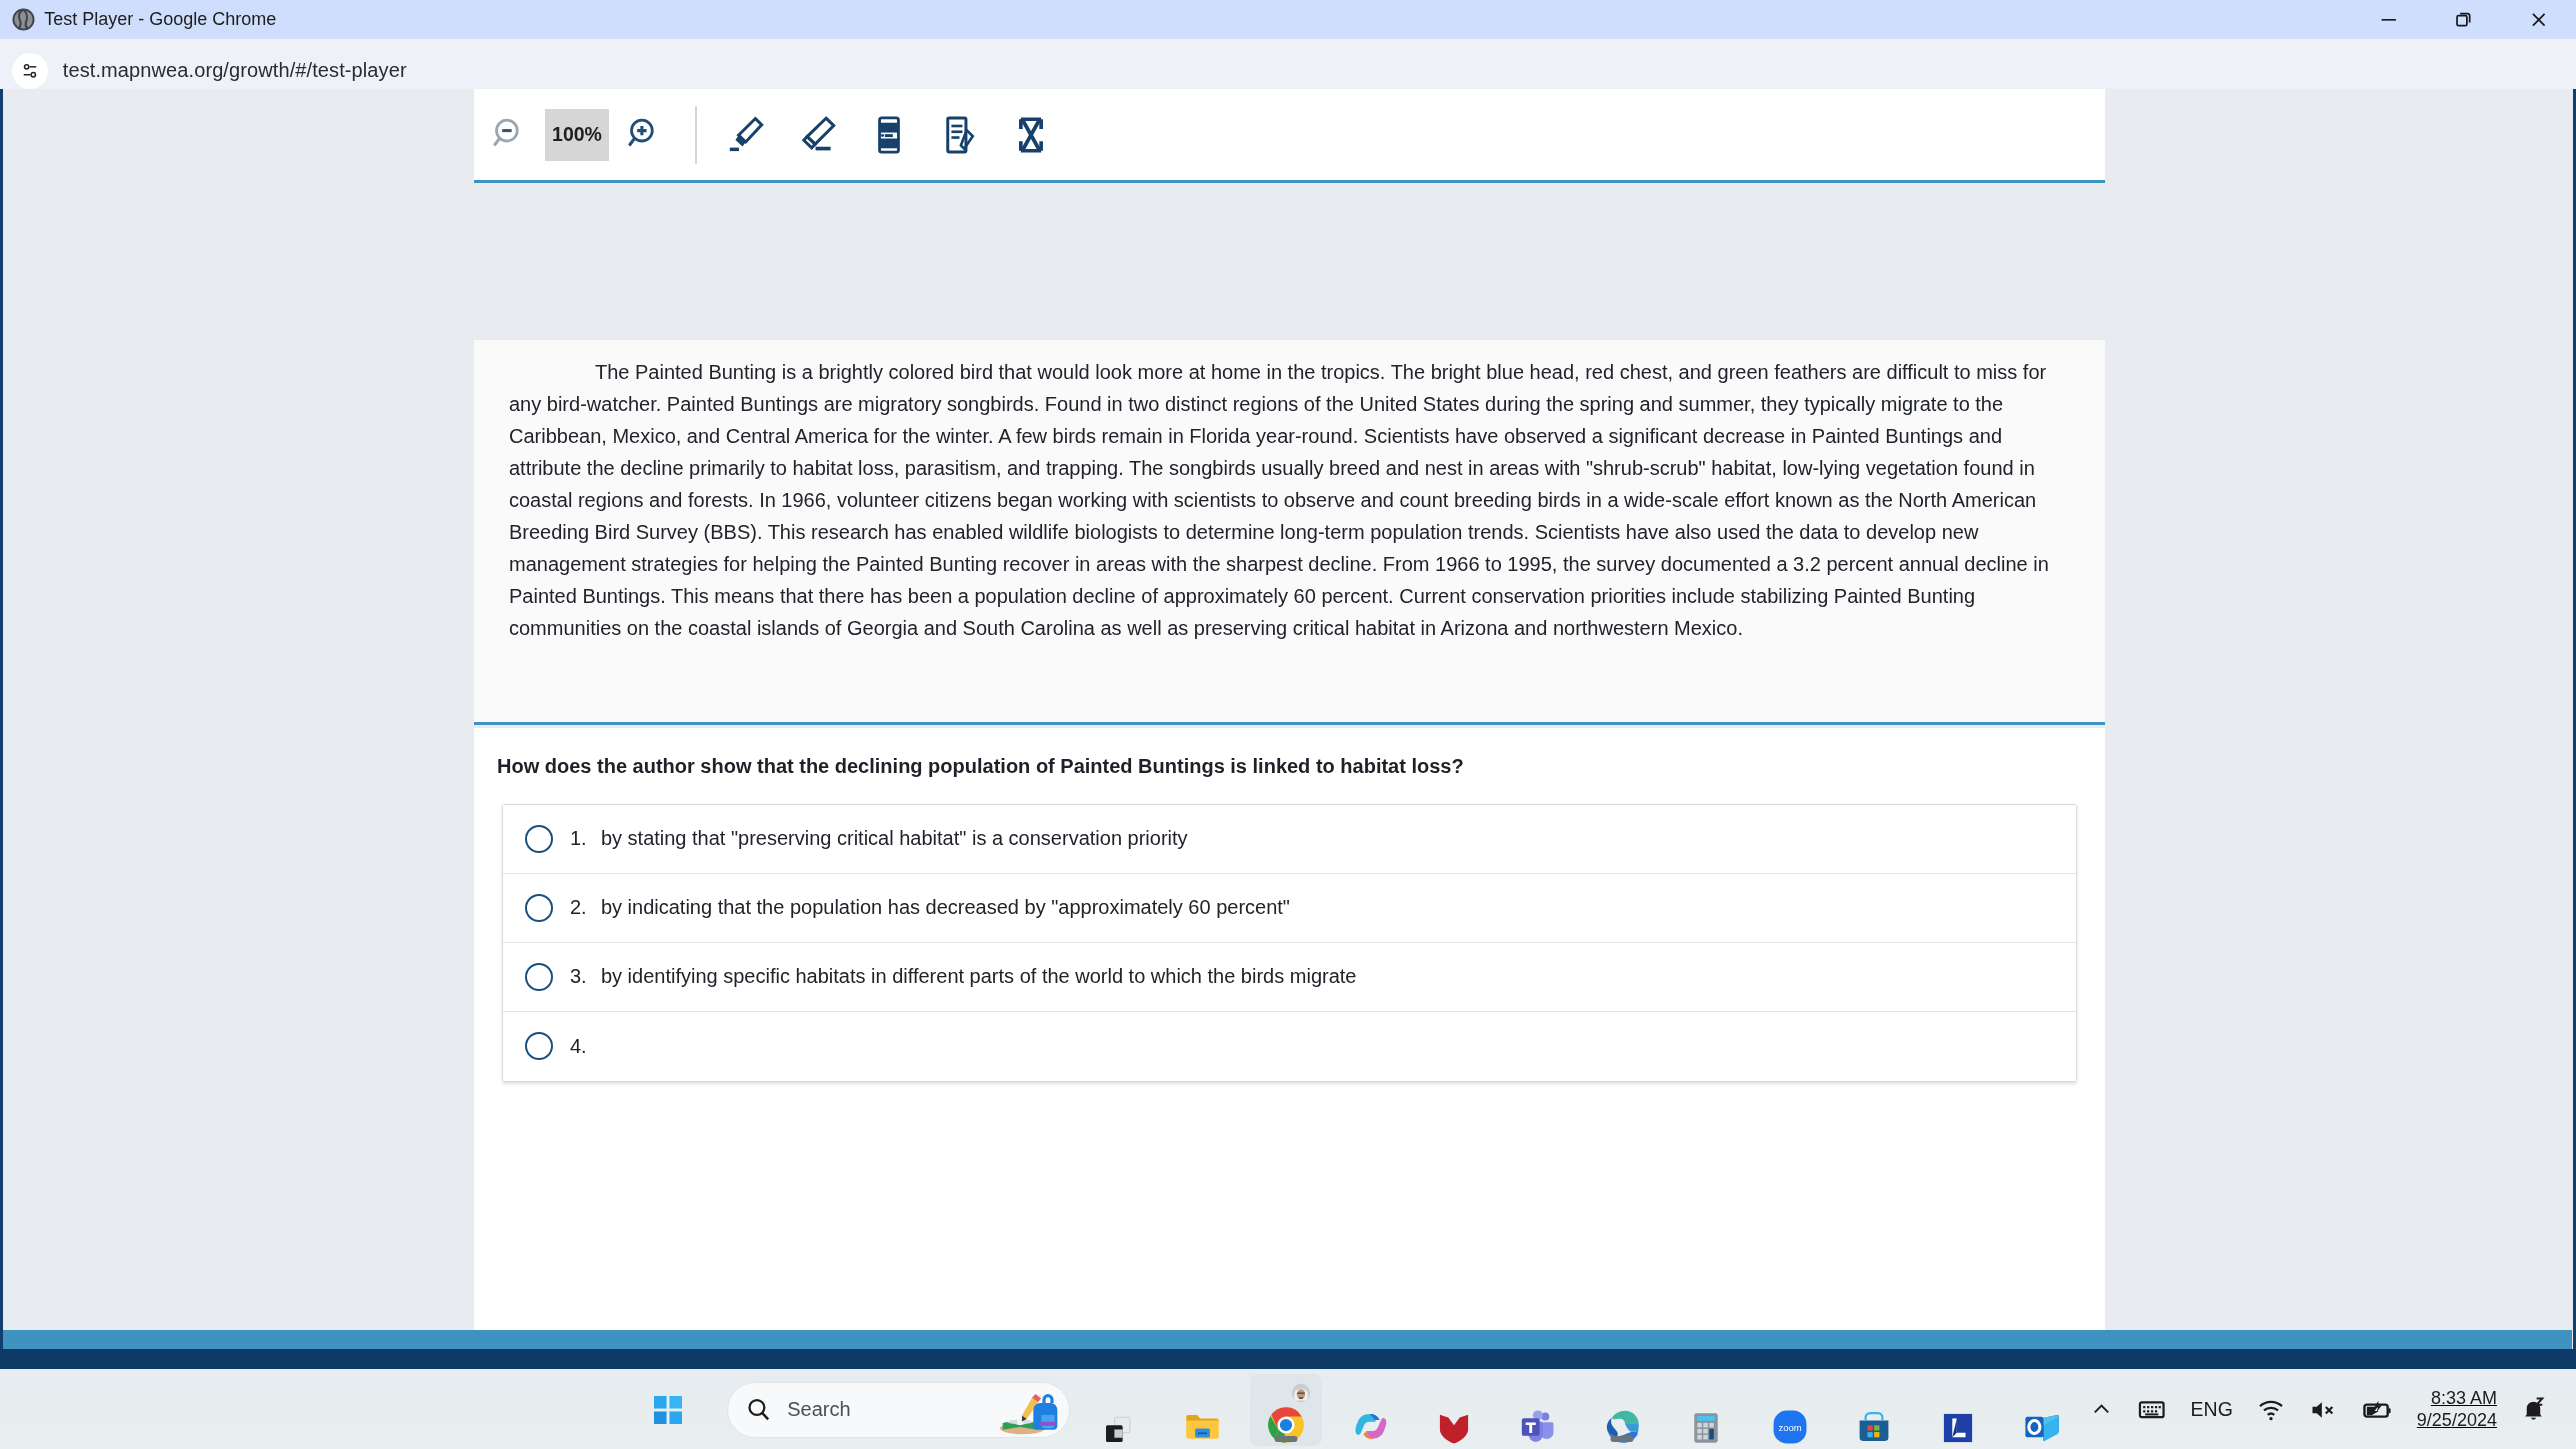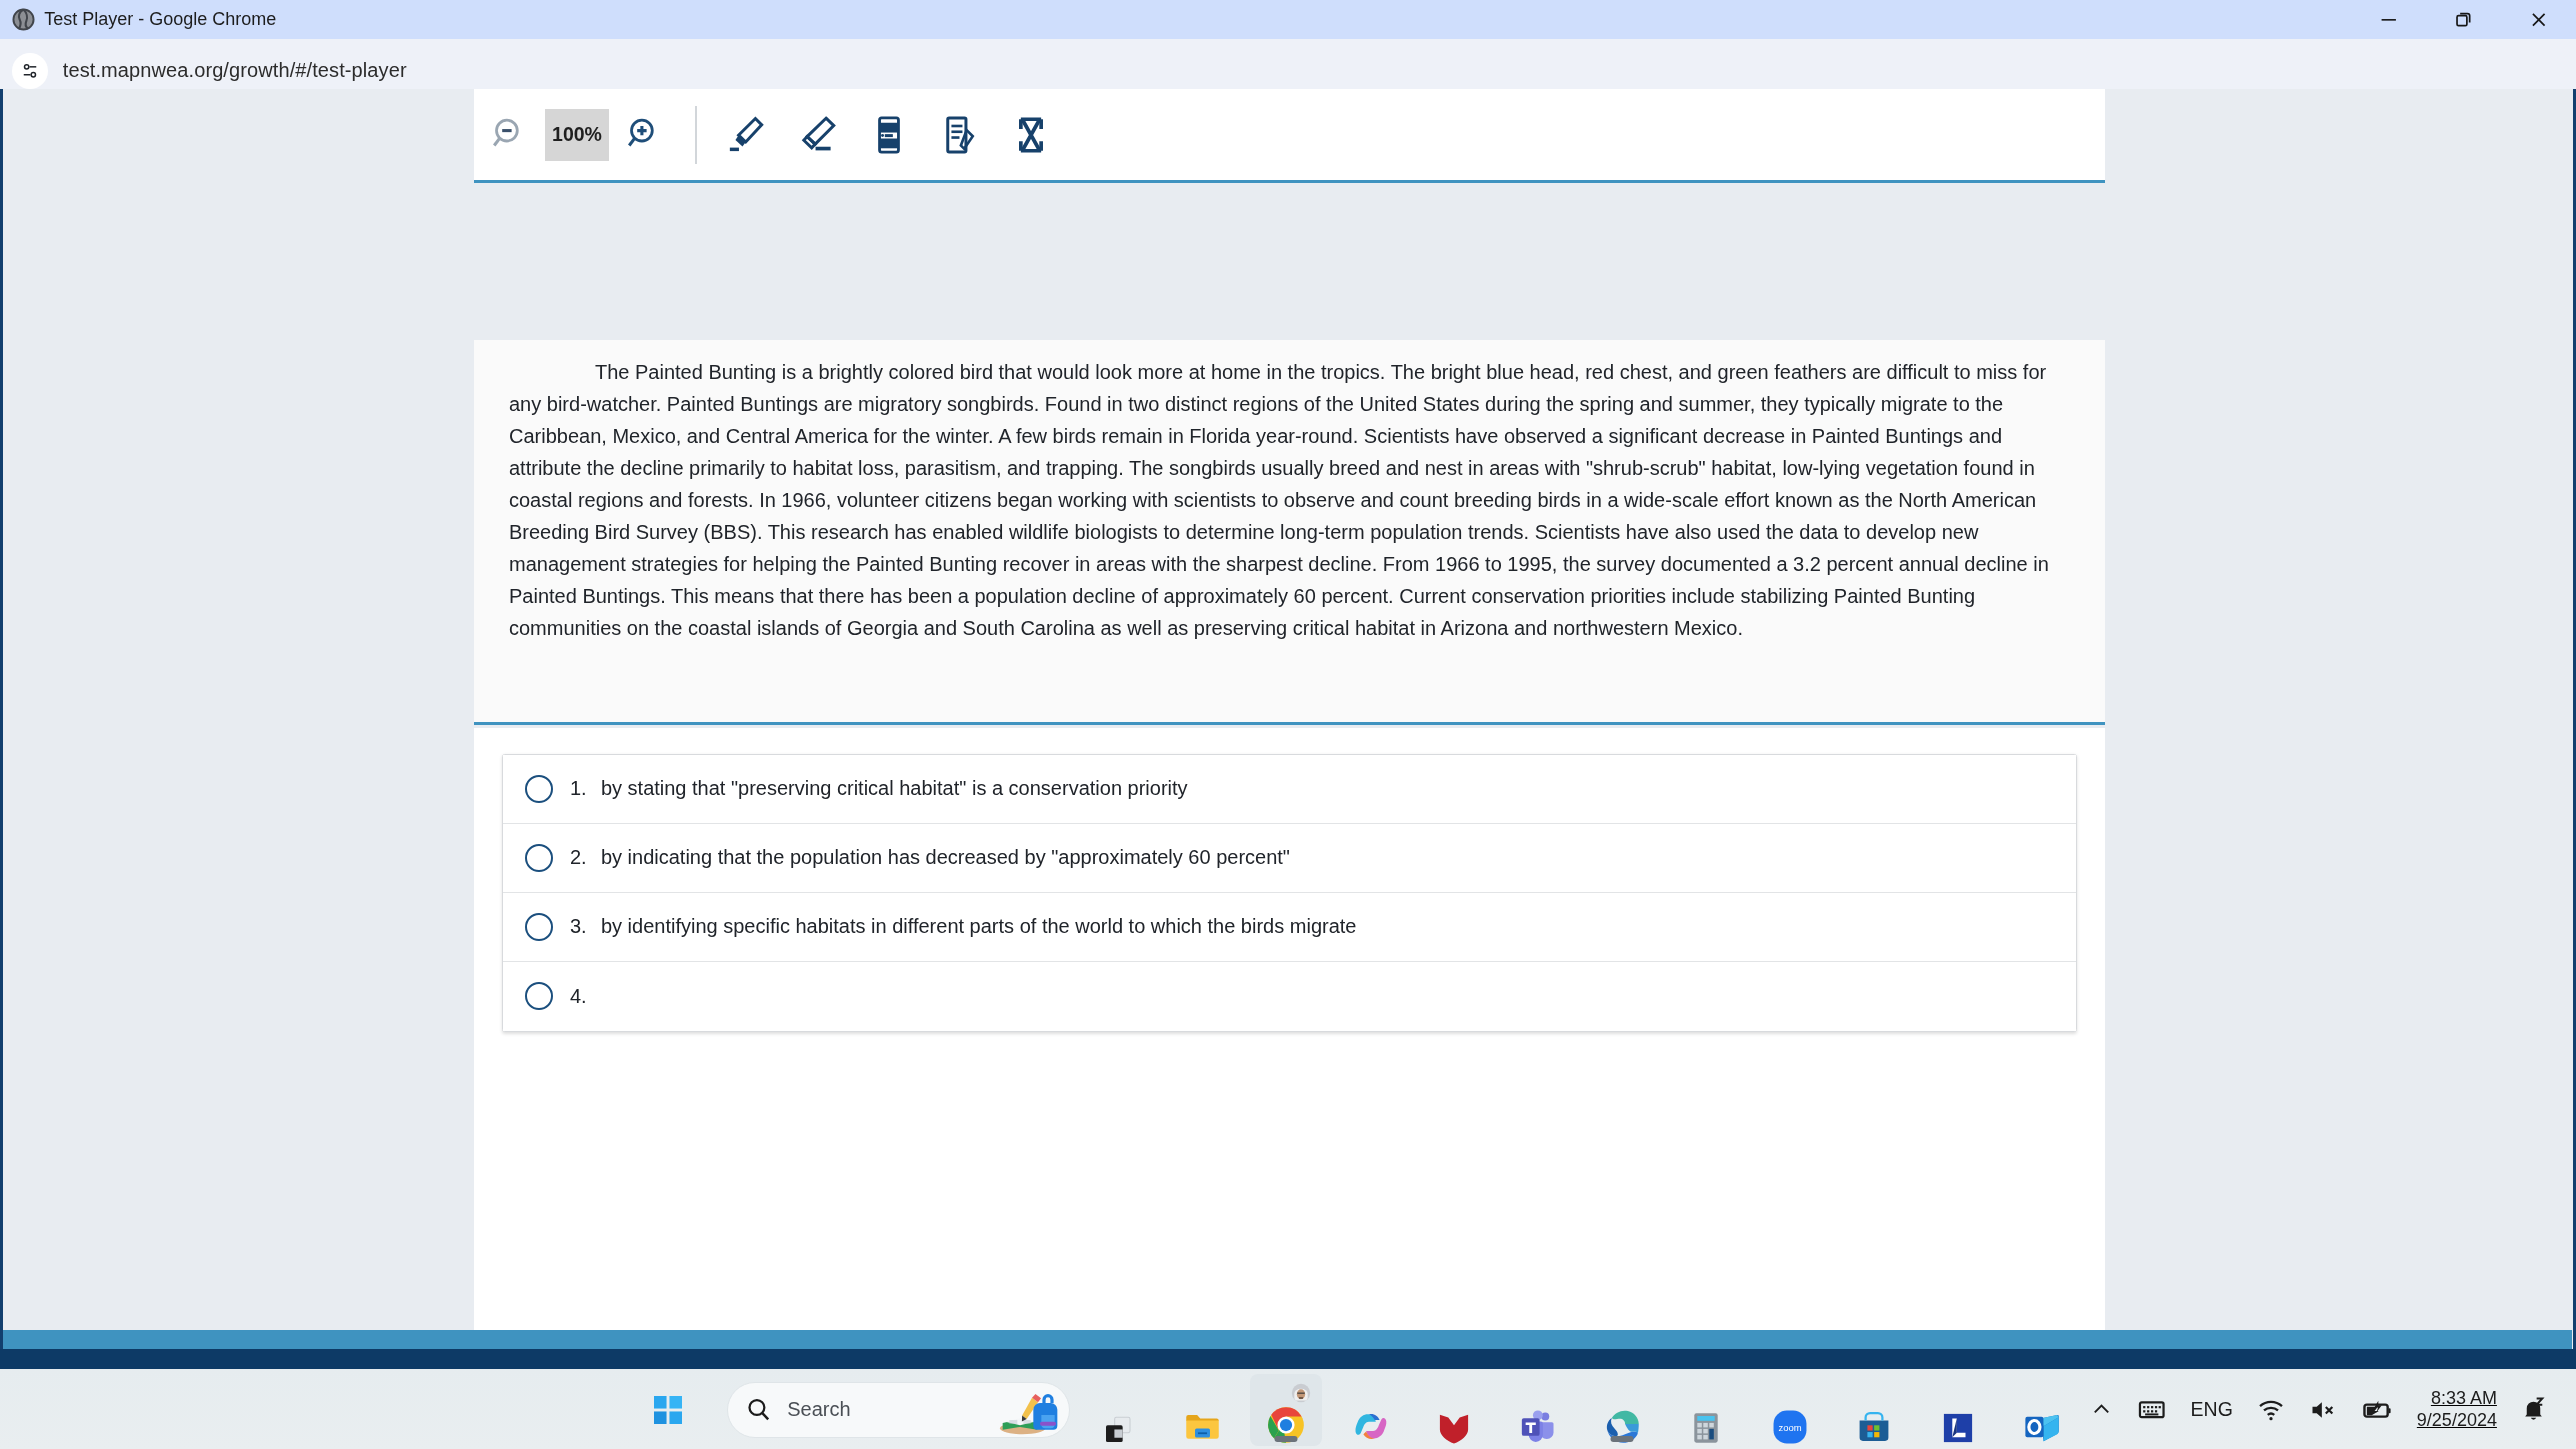--- a/index.html
+++ b/index.html
@@ -380,20 +380,21 @@
           </span>
         </div>
       </div>
 
 
       <div class="passage-body">
         <p>The Painted Bunting is a brightly colored bird that would look more at home in the tropics. The bright blue head, red chest, and green feathers are difficult to miss for any bird-watcher. Painted Buntings are migratory songbirds. Found in two distinct regions of the United States during the spring and summer, they typically migrate to the Caribbean, Mexico, and Central America for the winter. A few birds remain in Florida year-round. Scientists have observed a significant decrease in Painted Buntings and attribute the decline primarily to habitat loss, parasitism, and trapping. The songbirds usually breed and nest in areas with "shrub-scrub" habitat, low-lying vegetation found in coastal regions and forests. In 1966, volunteer citizens began working with scientists to observe and count breeding birds in a wide-scale effort known as the North American Breeding Bird Survey (BBS). This research has enabled wildlife biologists to determine long-term population trends. Scientists have also used the data to develop new management strategies for helping the Painted Bunting recover in areas with the sharpest decline. From 1966 to 1995, the survey documented a 3.2 percent annual decline in Painted Buntings. This means that there has been a population decline of approximately 60 percent. Current conservation priorities include stabilizing Painted Bunting communities on the coastal islands of Georgia and South Carolina as well as preserving critical habitat in Arizona and northwestern Mexico.</p>
       </div>
 
       <div class="qa-panel">
+        <div class="question-text">How does the author show that the declining population of Painted Buntings is linked to habitat loss?</div>
         <div class="answers">
           <div class="answer-row">
             <span class="radio"></span>
             <span class="ans-num">1.</span>
             <span class="ans-txt">by stating that "preserving critical habitat" is a conservation priority</span>
           </div>
           <div class="answer-row">
             <span class="radio"></span>
             <span class="ans-num">2.</span>
             <span class="ans-txt">by indicating that the population has decreased by "approximately 60 percent"</span>

